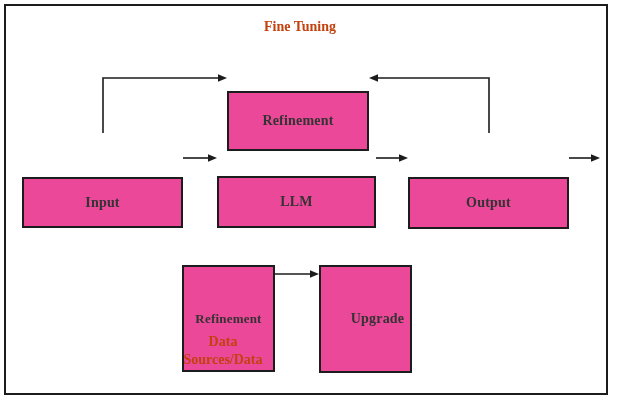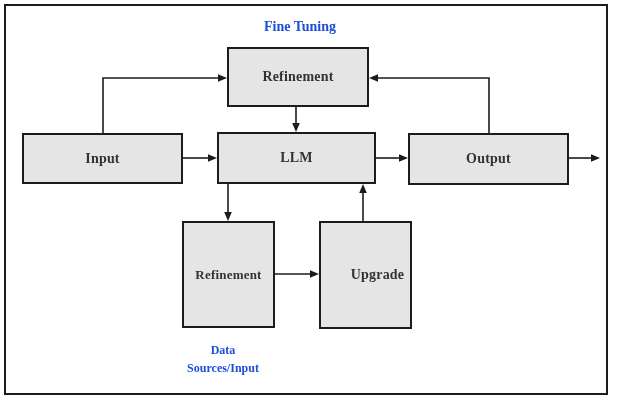--- a/index.html
+++ b/index.html
@@ -28,55 +28,55 @@
     position: absolute;
     left: 0;
     top: 0;
     width: 617px;
     height: 404px;
   }
   .node {
     position: absolute;
     border: 2px solid #1c1c1c;
     box-sizing: border-box;
-    background: #e5e5e5;
+    background: #ec4899;
     display: flex;
     align-items: center;
     justify-content: center;
     font-weight: bold;
     color: #333333;
     font-size: 14px;
     letter-spacing: 0.2px;
     text-align: center;
+    margin-top: 44px;
   }
   .node-input       { left: 22px;  top: 133px; width: 161px; height: 51px; }
   .node-llm         { left: 217px; top: 132px; width: 159px; height: 52px; font-size: 14px; }
   .node-output      { left: 408px; top: 133px; width: 161px; height: 52px; }
   .node-refinement  { left: 227px; top: 47px;  width: 142px; height: 60px; }
   .node-enhancement { left: 182px; top: 221px; width: 93px;  height: 107px; font-size: 13px; }
   .node-upgrade     { left: 319px; top: 221px; width: 93px;  height: 108px; padding-left: 24px; }
   .caption {
     position: absolute;
     font-weight: bold;
-    color: #1d4ed8;
+    color: #c2410c;
     font-size: 14px;
     text-align: center;
   }
   .caption-fine-tuning {
     left: 230px;
     top: 19px;
     width: 140px;
   }
   .caption-data-sources {
     left: 163px;
     top: 333px;
     width: 120px;
-    font-size: 12px;
+    font-size: 14px;
     line-height: 18px;
-    margin-top: 8px;
   }
 </style>
 </head>
 <body>
 
 <div class="stage">
 
   <div class="frame"></div>
 
   <svg class="edges" viewBox="0 0 617 404" xmlns="http://www.w3.org/2000/svg" aria-hidden="true">
@@ -134,16 +134,16 @@
   </div>
 
   <div class="node node-upgrade">
     <span>Upgrade</span>
   </div>
 
   <div class="caption caption-fine-tuning">Fine Tuning</div>
 
   <div class="caption caption-data-sources">
     <div>Data</div>
-    <div>Sources/Input</div>
+    <div>Sources/Data</div>
   </div>
 
 </div>
 
 </body></html>

